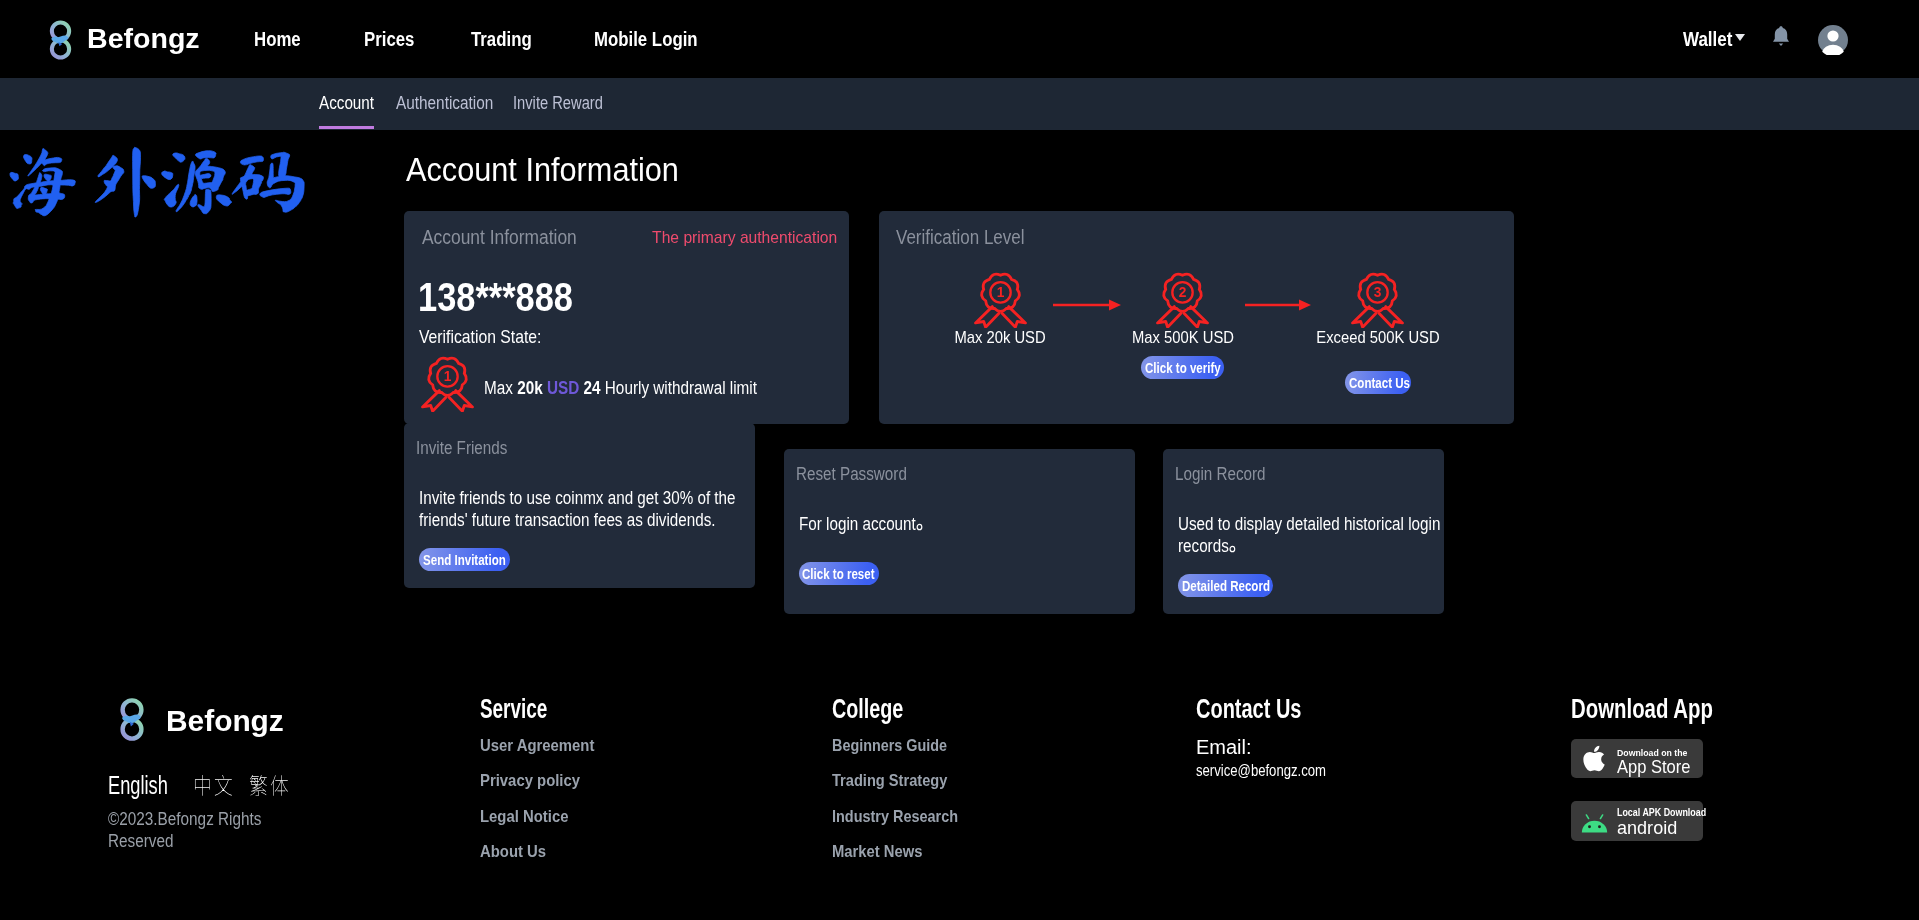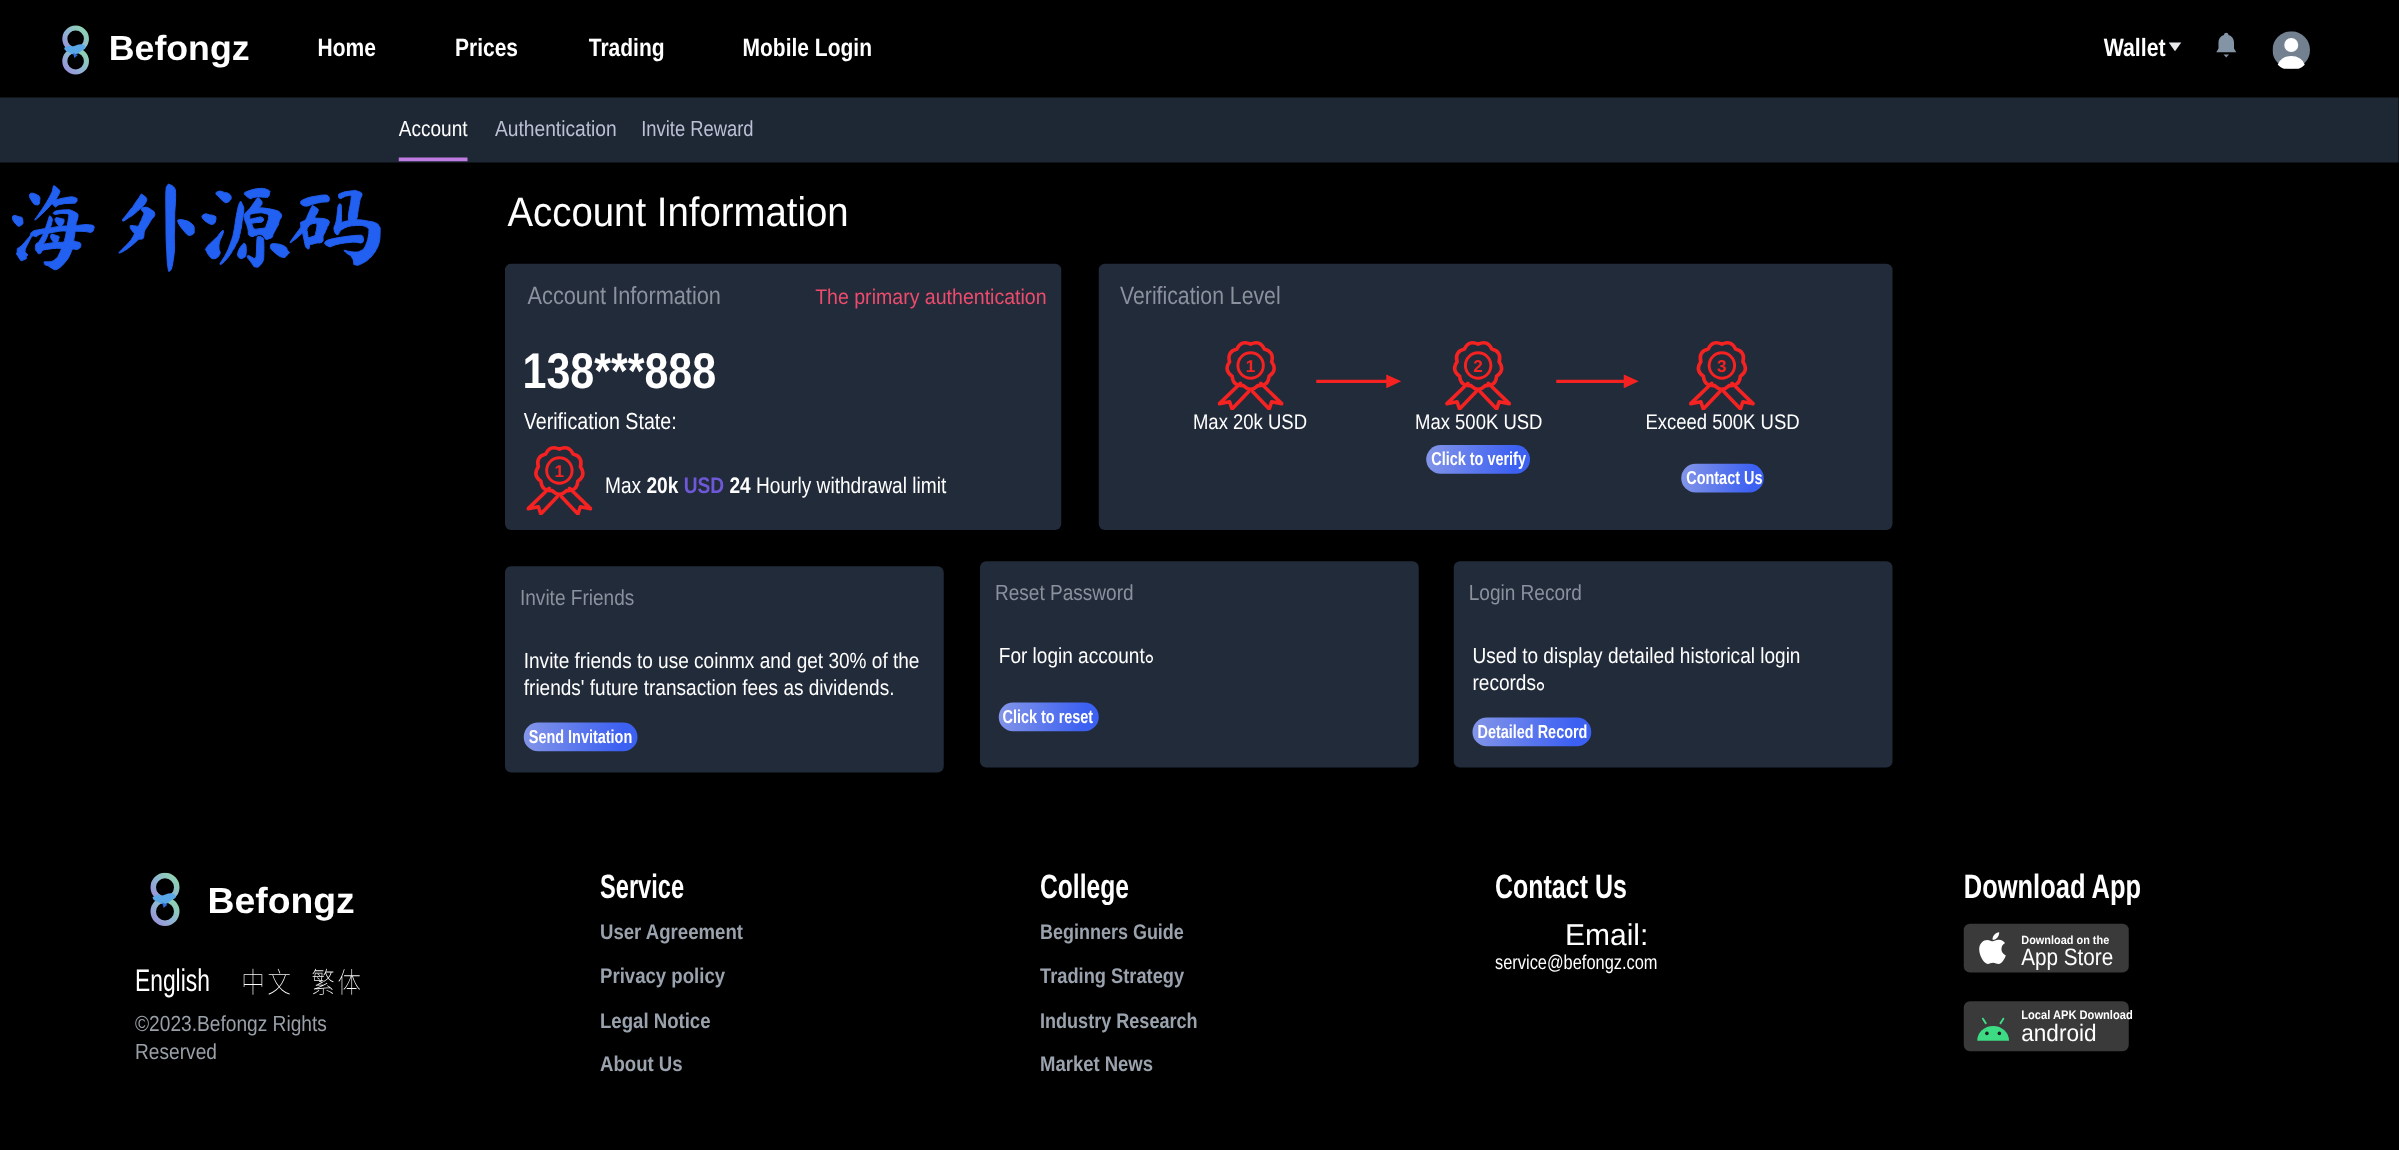--- a/index.html
+++ b/index.html
@@ -111,33 +111,33 @@
     </div>
 <div class="abs" style="left:303.5px;top:117.8px;width:0">
       <div style="width:300px;margin-left:-150px;text-align:center;font-size:17px;color:#fff;line-height:1;transform:scaleX(0.87)">Max 500K USD</div>
     </div>
 <div class="abs" style="left:498.5px;top:117.8px;width:0">
       <div style="width:300px;margin-left:-150px;text-align:center;font-size:17px;color:#fff;line-height:1;transform:scaleX(0.87)">Exceed 500K USD</div>
     </div>
 <div class="btn" style="left:262px;top:145px;width:83px"><span>Click to verify</span></div>
 <div class="btn" style="left:466px;top:160px;width:66px"><span>Contact Us</span></div>
 </div>
-<div class="card" style="left:404px;top:453px;width:351px;height:165px">
+<div class="card" style="left:404px;top:423px;width:351px;height:165px">
     <div style="position:absolute;left:12px;top:17px;font-size:17.5px;font-weight:normal;color:#8b919d;line-height:1;display:inline-block;white-space:nowrap;transform:scaleX(0.87);transform-origin:left top;">Invite Friends</div>
     <div style="position:absolute;left:15px;top:65.2px;font-size:17.5px;font-weight:normal;color:#fff;line-height:1;display:inline-block;white-space:nowrap;transform:scaleX(0.87);transform-origin:left top;line-height:21.8px;">Invite friends to use coinmx and get 30% of the<br>friends' future transaction fees as dividends.</div>
     <div class="btn" style="left:15px;top:125px;width:91px"><span>Send Invitation</span></div>
   </div>
 <div class="card" style="left:783.5px;top:449px;width:351px;height:165px">
     <div style="position:absolute;left:12px;top:17px;font-size:17.5px;font-weight:normal;color:#8b919d;line-height:1;display:inline-block;white-space:nowrap;transform:scaleX(0.87);transform-origin:left top;">Reset Password</div>
     <div style="position:absolute;left:15px;top:65.2px;font-size:17.5px;font-weight:normal;color:#fff;line-height:1;display:inline-block;white-space:nowrap;transform:scaleX(0.87);transform-origin:left top;line-height:21.8px;">For login account<svg width="10" height="11" viewBox="0 0 10 11" style="vertical-align:-1px">
         <circle cx="4.5" cy="7" r="2.7" fill="none" stroke="#fff" stroke-width="1.3"></circle>
       </svg></div>
     <div class="btn" style="left:15px;top:113px;width:80px"><span>Click to reset</span></div>
   </div>
-<div class="card" style="left:1163px;top:449px;width:351px;height:165px">
+<div class="card" style="left:1163px;top:449px;width:281px;height:165px">
     <div style="position:absolute;left:12px;top:17px;font-size:17.5px;font-weight:normal;color:#8b919d;line-height:1;display:inline-block;white-space:nowrap;transform:scaleX(0.87);transform-origin:left top;">Login Record</div>
     <div style="position:absolute;left:15px;top:65.2px;font-size:17.5px;font-weight:normal;color:#fff;line-height:1;display:inline-block;white-space:nowrap;transform:scaleX(0.87);transform-origin:left top;line-height:21.8px;">Used to display detailed historical login<br>records<svg width="10" height="11" viewBox="0 0 10 11" style="vertical-align:-1px">
         <circle cx="4.5" cy="7" r="2.7" fill="none" stroke="#fff" stroke-width="1.3"></circle>
       </svg></div>
     <div class="btn" style="left:15px;top:125px;width:95px"><span>Detailed Record</span></div>
   </div>
 <div class="abs" style="left:0;top:0;width:1919px;height:920px;pointer-events:none">
 <div class="abs" style="left:119px;top:698px"><svg width="26" height="43" viewBox="0 0 25 43">
         <defs>
           <linearGradient id="lg2" x1="0" y1="1" x2="1" y2="0">
@@ -168,21 +168,21 @@
 <div style="position:absolute;left:480px;top:736.8px;font-size:17px;font-weight:bold;color:#9aa2ad;line-height:1;display:inline-block;white-space:nowrap;transform:scaleX(0.875);transform-origin:left top;">User Agreement</div>
 <div style="position:absolute;left:480px;top:772.3px;font-size:17px;font-weight:bold;color:#9aa2ad;line-height:1;display:inline-block;white-space:nowrap;transform:scaleX(0.875);transform-origin:left top;">Privacy policy</div>
 <div style="position:absolute;left:480px;top:807.8px;font-size:17px;font-weight:bold;color:#9aa2ad;line-height:1;display:inline-block;white-space:nowrap;transform:scaleX(0.875);transform-origin:left top;">Legal Notice</div>
 <div style="position:absolute;left:480px;top:843.3px;font-size:17px;font-weight:bold;color:#9aa2ad;line-height:1;display:inline-block;white-space:nowrap;transform:scaleX(0.875);transform-origin:left top;">About Us</div>
 <div style="position:absolute;left:832px;top:696.1px;font-size:27px;font-weight:bold;color:#fff;line-height:1;display:inline-block;white-space:nowrap;transform:scaleX(0.73);transform-origin:left top;">College</div>
 <div style="position:absolute;left:832px;top:736.8px;font-size:17px;font-weight:bold;color:#9aa2ad;line-height:1;display:inline-block;white-space:nowrap;transform:scaleX(0.846);transform-origin:left top;">Beginners Guide</div>
 <div style="position:absolute;left:832px;top:772.3px;font-size:17px;font-weight:bold;color:#9aa2ad;line-height:1;display:inline-block;white-space:nowrap;transform:scaleX(0.86);transform-origin:left top;">Trading Strategy</div>
 <div style="position:absolute;left:832px;top:807.8px;font-size:17px;font-weight:bold;color:#9aa2ad;line-height:1;display:inline-block;white-space:nowrap;transform:scaleX(0.85);transform-origin:left top;">Industry Research</div>
 <div style="position:absolute;left:832px;top:843.3px;font-size:17px;font-weight:bold;color:#9aa2ad;line-height:1;display:inline-block;white-space:nowrap;transform:scaleX(0.87);transform-origin:left top;">Market News</div>
 <div style="position:absolute;left:1196px;top:695.5px;font-size:27px;font-weight:bold;color:#fff;line-height:1;display:inline-block;white-space:nowrap;transform:scaleX(0.74);transform-origin:left top;">Contact Us</div>
-<div style="position:absolute;left:1252px;top:736.7px;font-size:24px;font-weight:normal;color:#fff;line-height:1;display:inline-block;white-space:nowrap;">Email:</div>
+<div style="position:absolute;left:1196px;top:736.7px;font-size:20px;font-weight:normal;color:#fff;line-height:1;display:inline-block;white-space:nowrap;">Email:</div>
 <div style="position:absolute;left:1196px;top:763.1px;font-size:16px;font-weight:normal;color:#fff;line-height:1;display:inline-block;white-space:nowrap;transform:scaleX(0.82);transform-origin:left top;">service@befongz.com</div>
 <div style="position:absolute;left:1571px;top:696.1px;font-size:27px;font-weight:bold;color:#fff;line-height:1;display:inline-block;white-space:nowrap;transform:scaleX(0.755);transform-origin:left top;">Download App</div>
 <div class="abs" style="left:1571px;top:739px;width:132px;height:39px;background:#3a3a3a;border-radius:5px">
 <div class="abs" style="left:11px;top:5px"><svg width="24" height="29" viewBox="0 0 384 512" fill="#fff">
           <path d="M318.7 268.7c-.2-36.7 16.4-64.4 50-84.8-18.8-26.9-47.2-41.7-84.7-44.6-35.5-2.7-74.3 20.7-88.5 20.7-15 0-49.4-19.7-76.4-19.7C63.3 141.2 4 184.8 4 273.5q0 39.3 14.4 81.2c12.8 36.7 59 126.7 107.2 125.2 25.2-.6 43-17.9 75.8-17.9 31.8 0 48.3 17.9 76.4 17.9 48.6-.7 90.4-82.5 102.6-119.3-65.2-30.7-61.7-90-61.7-91.9zm-56.6-164.2c27.3-32.4 24.8-61.9 24-72.5-24.1 1.4-52 16.4-67.9 34.9-17.5 19.8-27.8 44.3-25.6 71.9 26.1 2 49.9-11.4 69.5-34.3z"></path>
         </svg></div>
 <div style="position:absolute;left:46px;top:8.8px;font-size:9.5px;font-weight:bold;color:#fff;line-height:1;display:inline-block;white-space:nowrap;transform:scaleX(0.92);transform-origin:left top;">Download on the</div>
 <div style="position:absolute;left:46px;top:18.2px;font-size:19px;font-weight:normal;color:#fff;line-height:1;display:inline-block;white-space:nowrap;transform:scaleX(0.87);transform-origin:left top;">App Store</div>
 </div>
 <div class="abs" style="left:1571px;top:800.5px;width:132px;height:40px;background:#3a3a3a;border-radius:5px">

